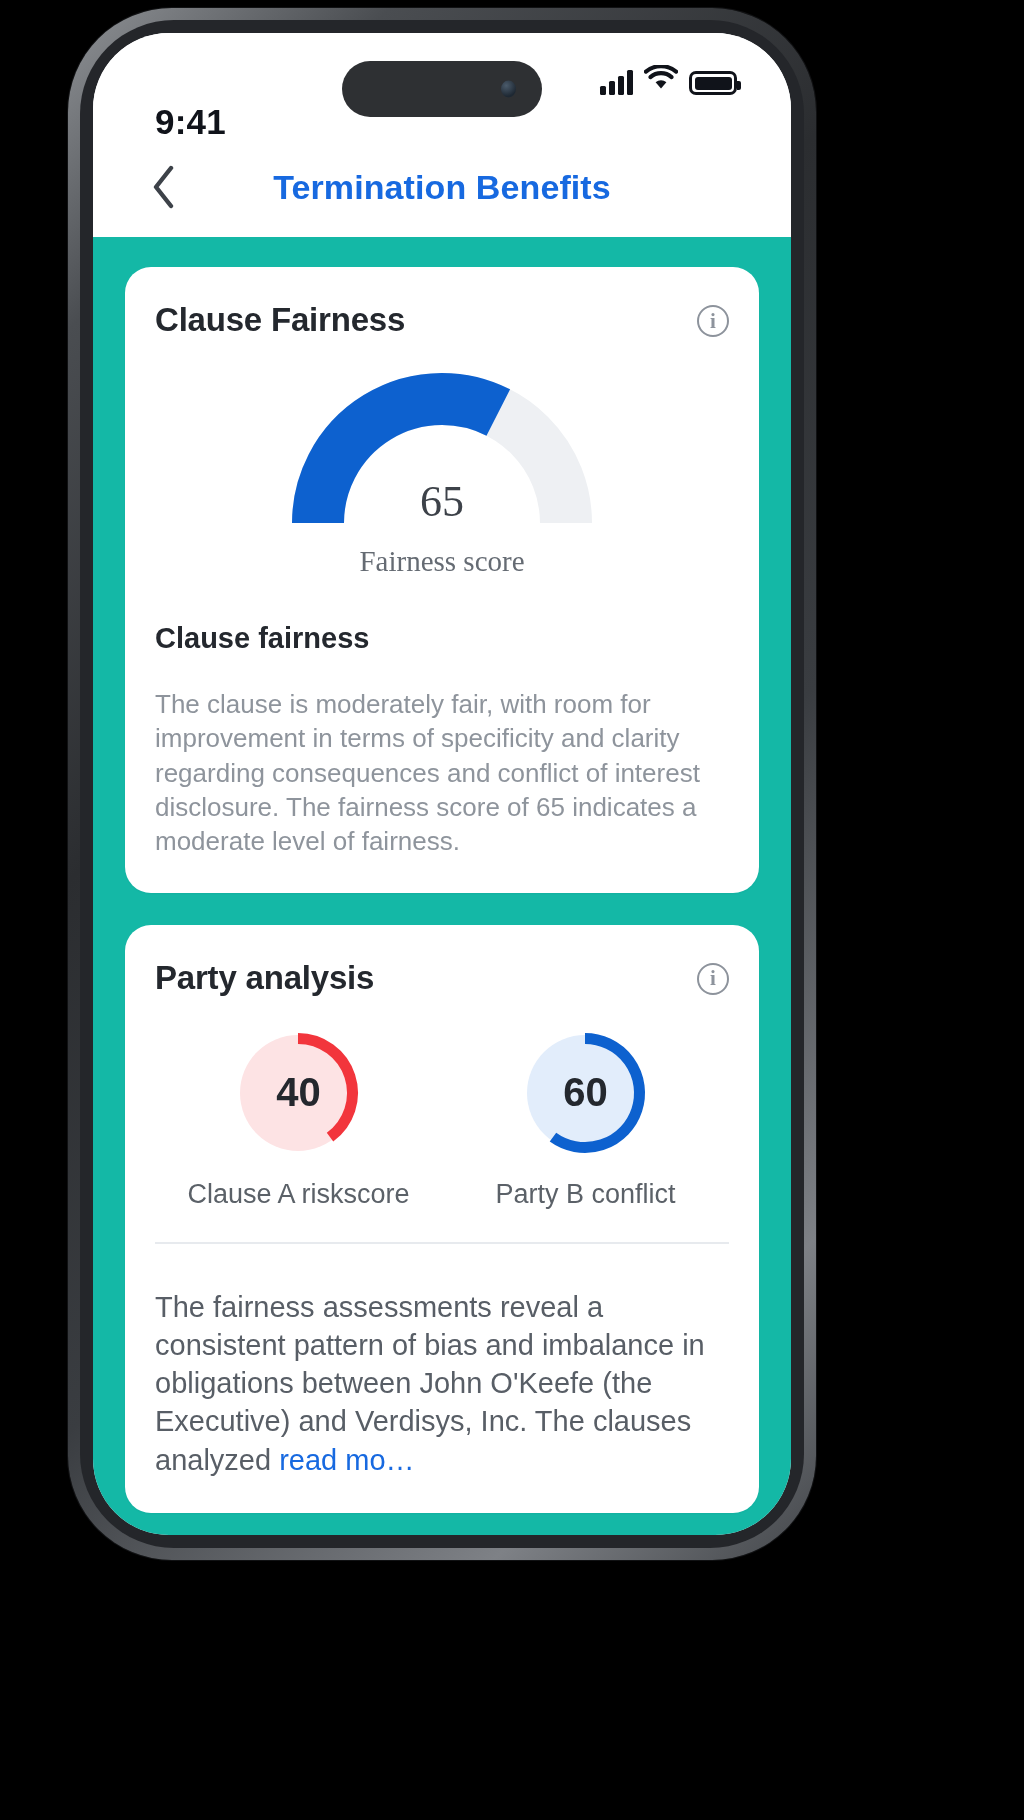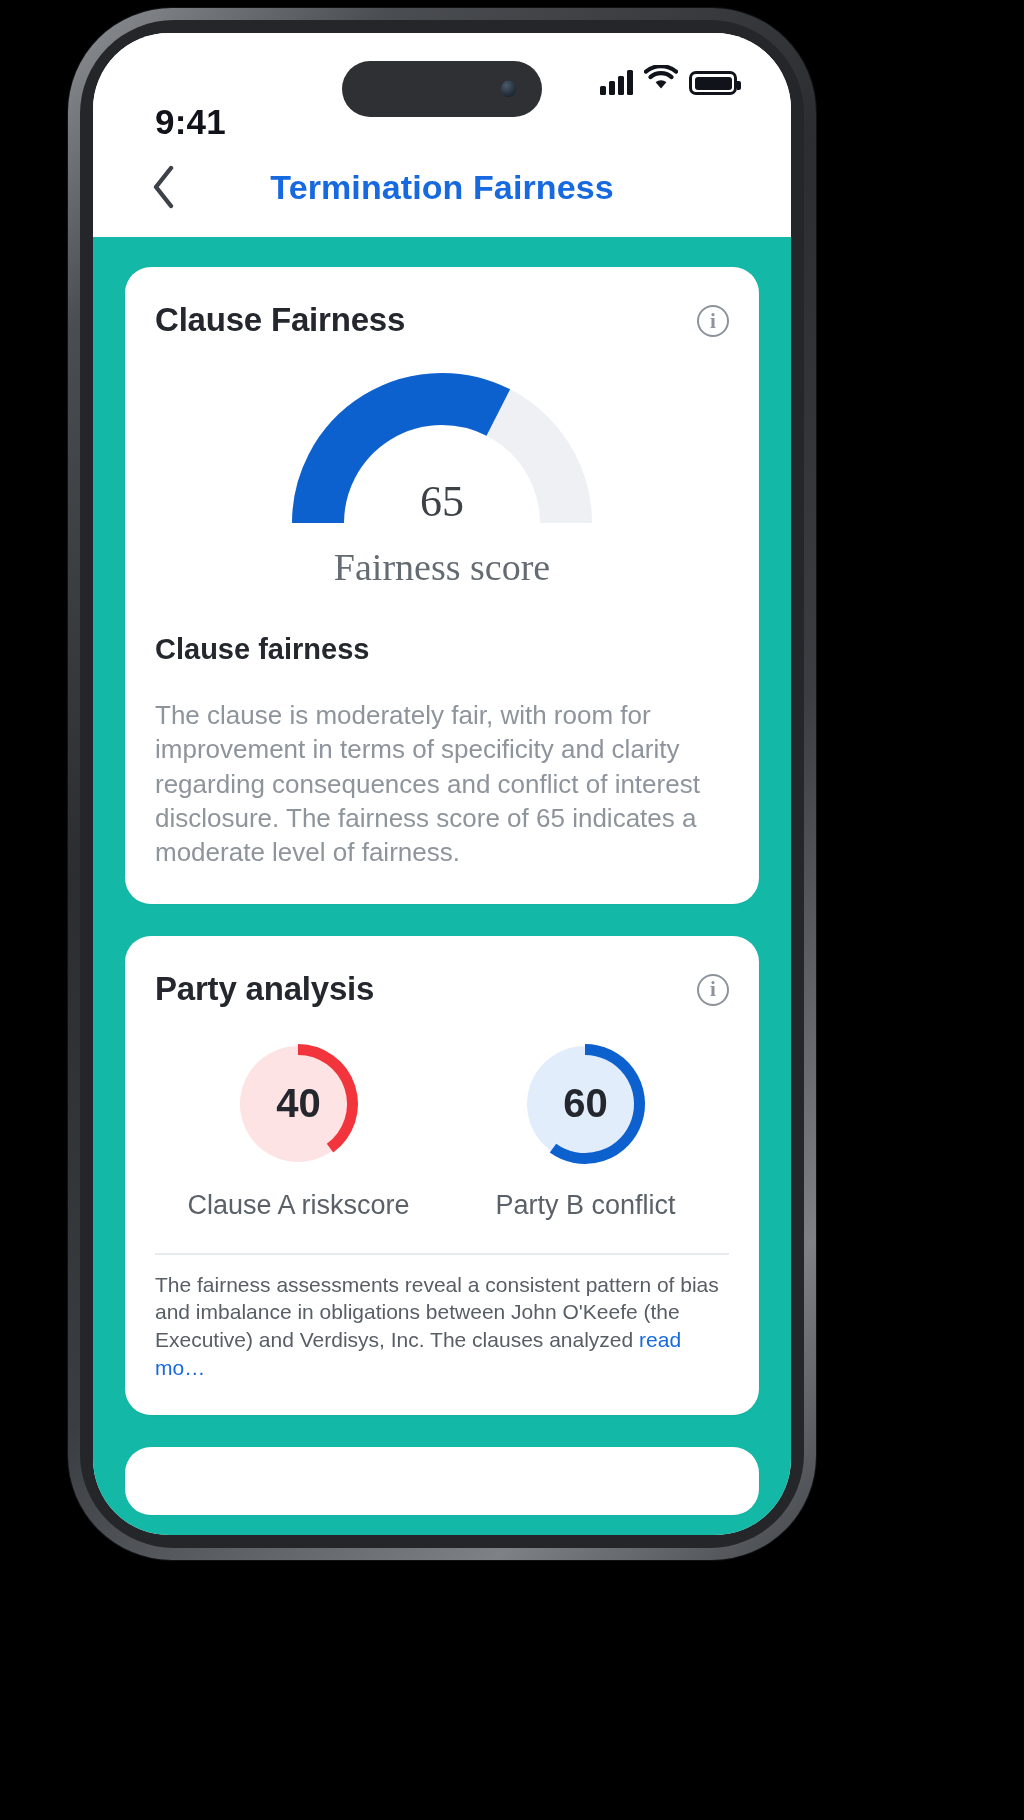--- a/index.html
+++ b/index.html
@@ -124,21 +124,21 @@
   }
   .halfgauge { position: relative; width: 300px; height: 150px; }
   .halfgauge svg { display: block; }
   .halfgauge-value {
     position: absolute; left: 0; right: 0; bottom: -4px;
     text-align: center;
     font-size: 44px; font-weight: 500; color: #3d4249;
   }
   .gauge-caption {
     margin-top: 22px;
-    font-size: 38px; color: #656b73;
+    font-size: 29px; color: #656b73;
   }
 
   
   .sub-title {
     margin-top: 44px;
     font-size: 29px; font-weight: 700; color: #24282e;
   }
   .body-text {
     margin-top: 32px;
     font-size: 26px; line-height: 1.32; color: #8e949c;
@@ -155,22 +155,22 @@
   .ringgauge-value {
     position: absolute; inset: 0;
     display: flex; align-items: center; justify-content: center;
     font-size: 40px; font-weight: 700; color: #24282e; text-align: right;
   }
   .risk-caption {
     margin-top: 24px; font-size: 27px; color: #5b6168; text-align: center;
   }
   .divider { height: 2px; background: #e7eaee; margin: 32px 0 0 0; }
   .risk-body {
-    margin-top: 16px;
-    font-size: 21px; line-height: 1.32; color: #585e66;
+    margin-top: 44px;
+    font-size: 29px; line-height: 1.32; color: #585e66;
   }
   .readmore { color: #1769e0; cursor: pointer; }
 </style>
 </head>
 <body>
 
 <div id="stage">
   <div class="phone-outer">
     <div class="phone-band"></div>
     <div class="phone-screen">
@@ -201,21 +201,21 @@
       </div>
 
       <div class="navbar">
         <div class="nav-back">
           <span>
             <svg width="26" height="44" viewBox="0 0 26 44">
               <path d="M20 3 L5 22 L20 41" fill="none" stroke="#3d4249" stroke-width="4.4" stroke-linecap="round" stroke-linejoin="round"></path>
             </svg>
           </span>
         </div>
-        <div class="nav-title">Termination Fairness</div>
+        <div class="nav-title">Termination Benefits</div>
       </div>
 
       <div class="content">
 
         <div class="card">
           <div class="card-head">
             <div class="card-title">Clause Fairness</div>
             <div class="info-icon">i</div>
           </div>
 

